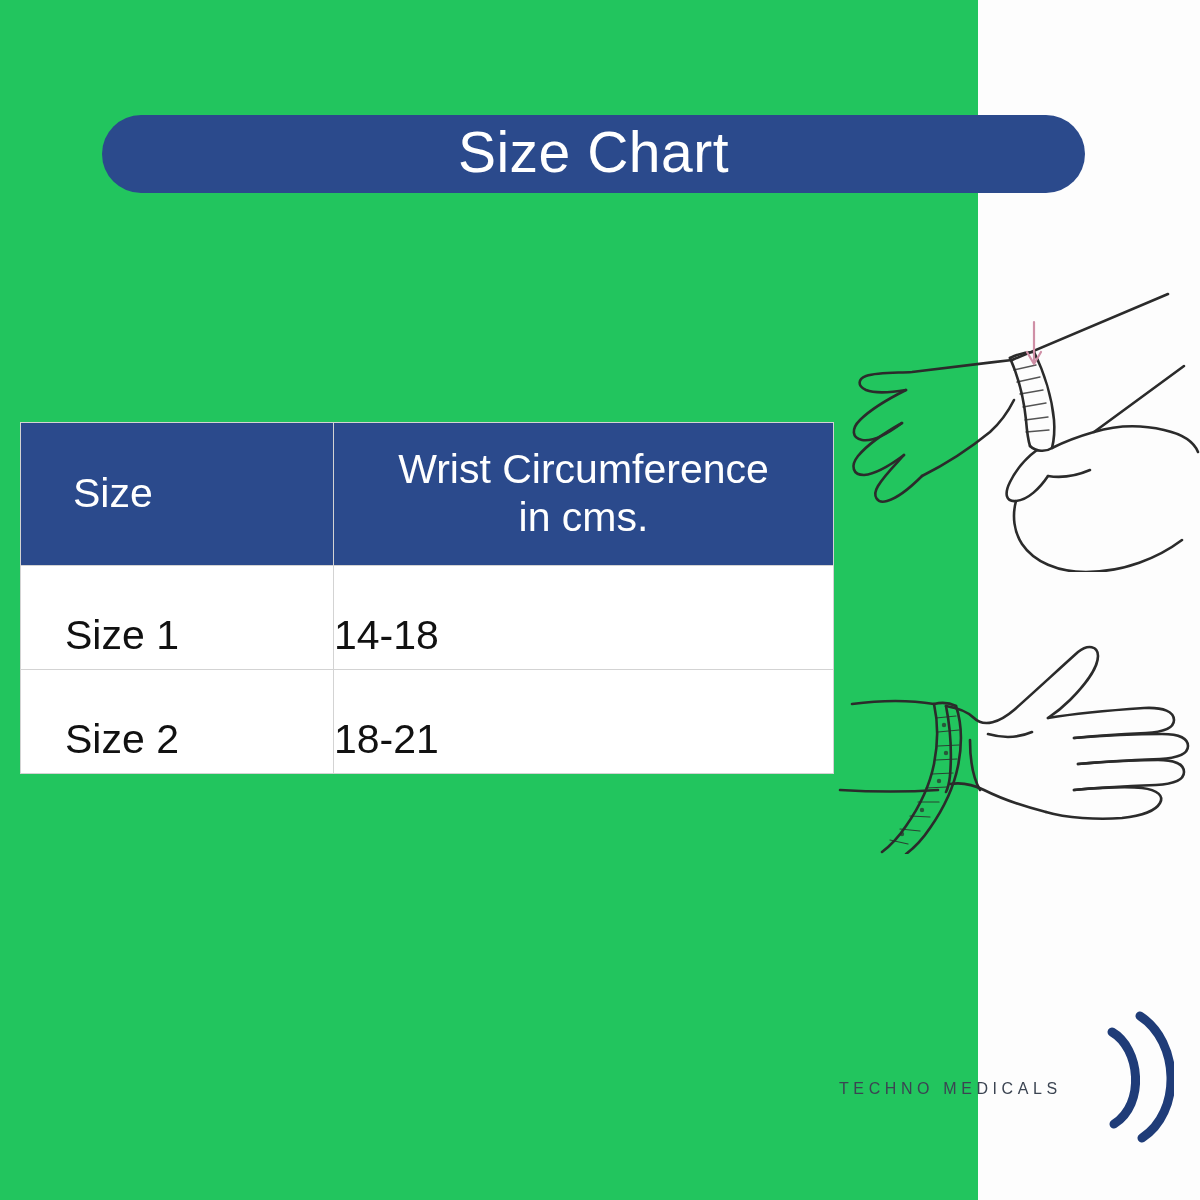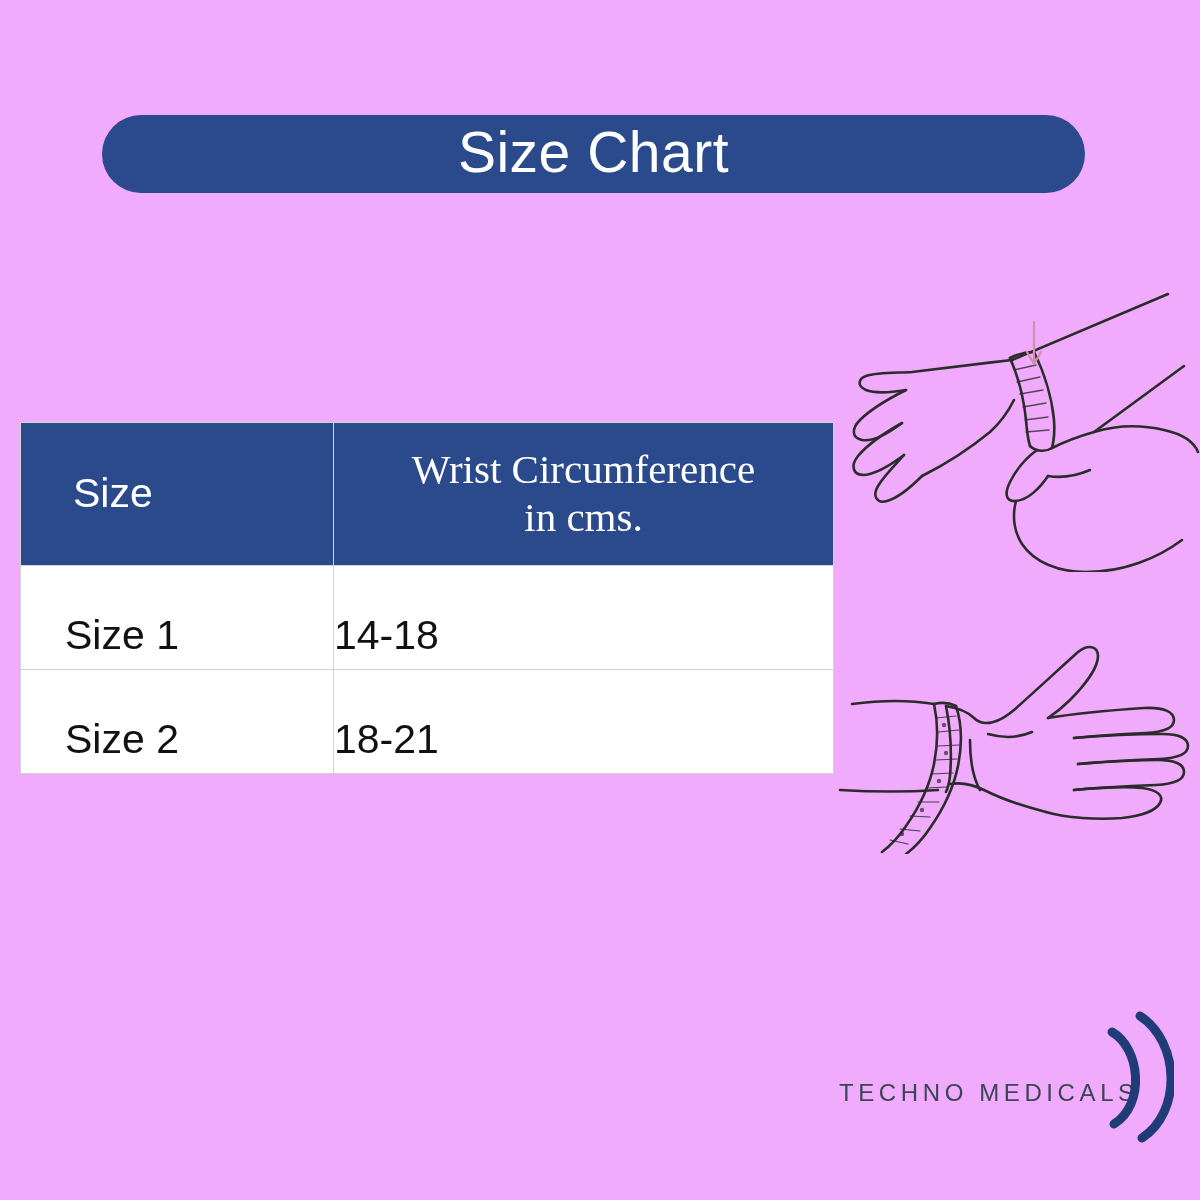--- a/index.html
+++ b/index.html
@@ -12,23 +12,23 @@
     background: #fdfdfd;
     font-family: "Liberation Sans", sans-serif;
     overflow: hidden;
     position: relative;
     -webkit-font-smoothing: antialiased;
   }
 
   #page {
     position: absolute;
     inset: 0;
-    width: 1200px;
+    width: 978px;
     height: 1200px;
-    background: #f0abfc;
+    background: #22c55e;
   }
 
   
   .title-banner {
     position: absolute;
     left: 102px;
     top: 115px;
     width: 983px;
     height: 78px;
     background: #2b4a8c;
@@ -79,21 +79,20 @@
     align-items: center;
     box-sizing: border-box;
   }
   .hdr-fill.left-pad {
     justify-content: flex-start;
     padding-left: 52px;
   }
   .hdr-fill.centered {
     justify-content: center;
     text-align: center;
-    font-family: Liberation Serif, serif;
   }
   .hdr-label {
     color: #ffffff;
     font-size: 41px;
     line-height: 1.16;
     font-weight: 400;
   }
   .hdr-label.two-line {
     display: block;
     width: 100%;
@@ -157,21 +156,21 @@
     letter-spacing: 3px;
     color: #1f3c78;
     font-weight: 400;
     line-height: 1;
     white-space: nowrap;
   }
   .logo-sub {
     position: absolute;
     left: 3px;
     top: 61px;
-    font-size: 24px;
+    font-size: 16px;
     letter-spacing: 4.6px;
     color: #3b4452;
     font-weight: 400;
     line-height: 1;
     white-space: nowrap;
   }
   .logo-waves {
     position: absolute;
     left: 248px;
     top: -14px;

